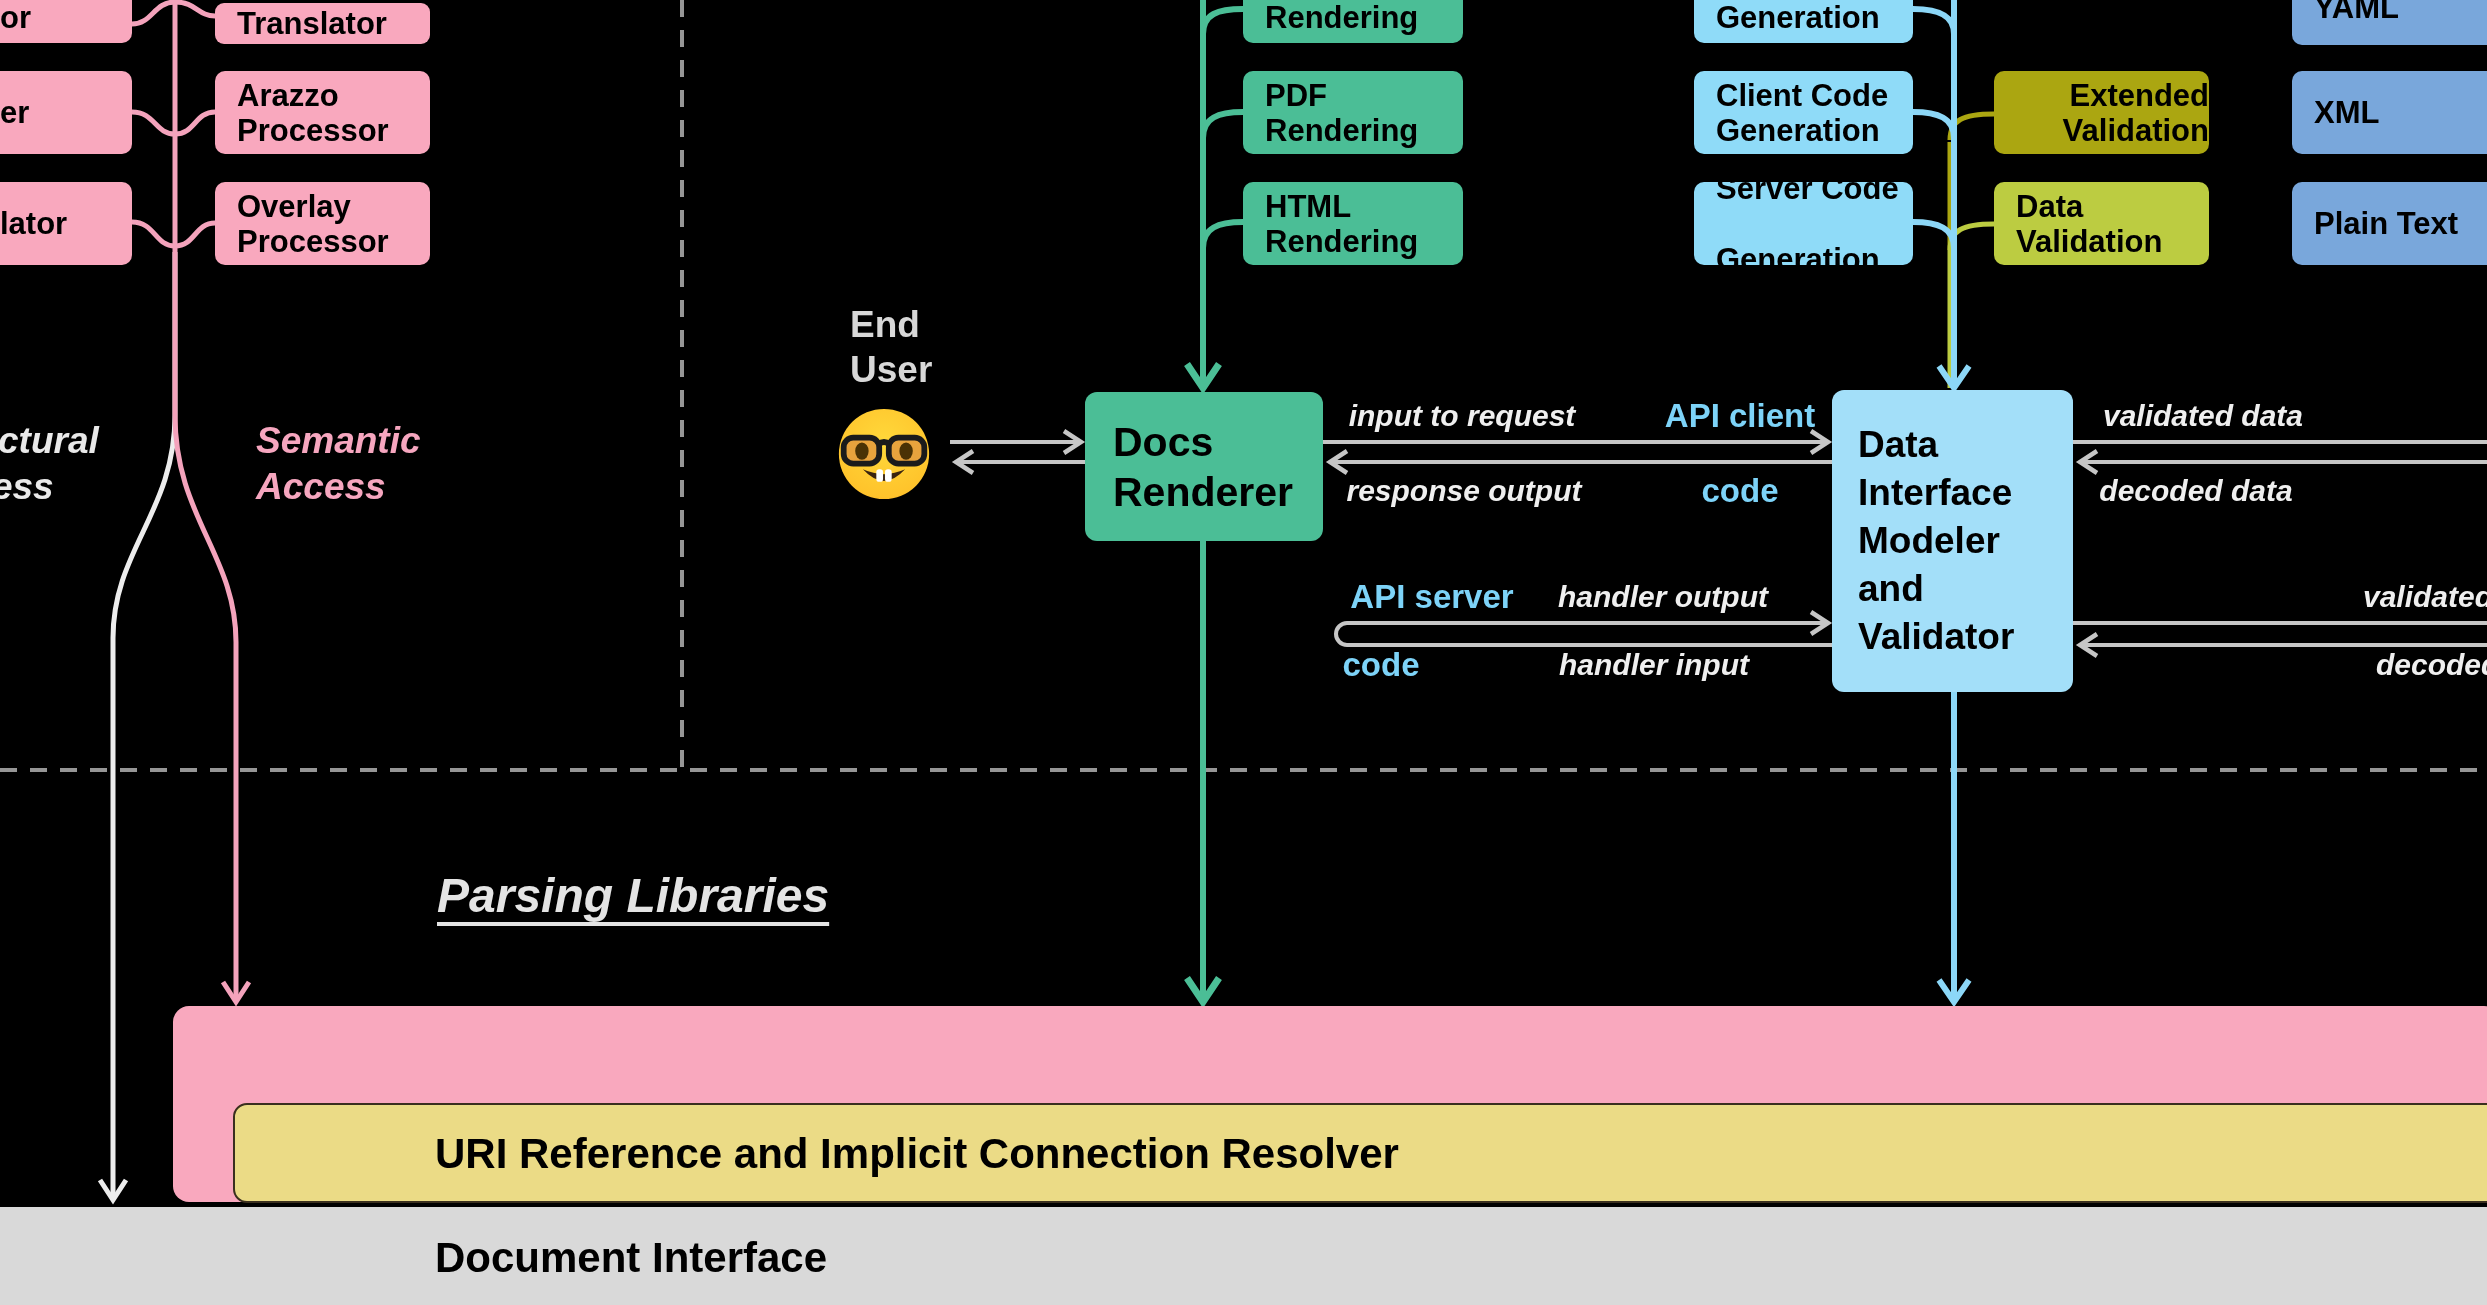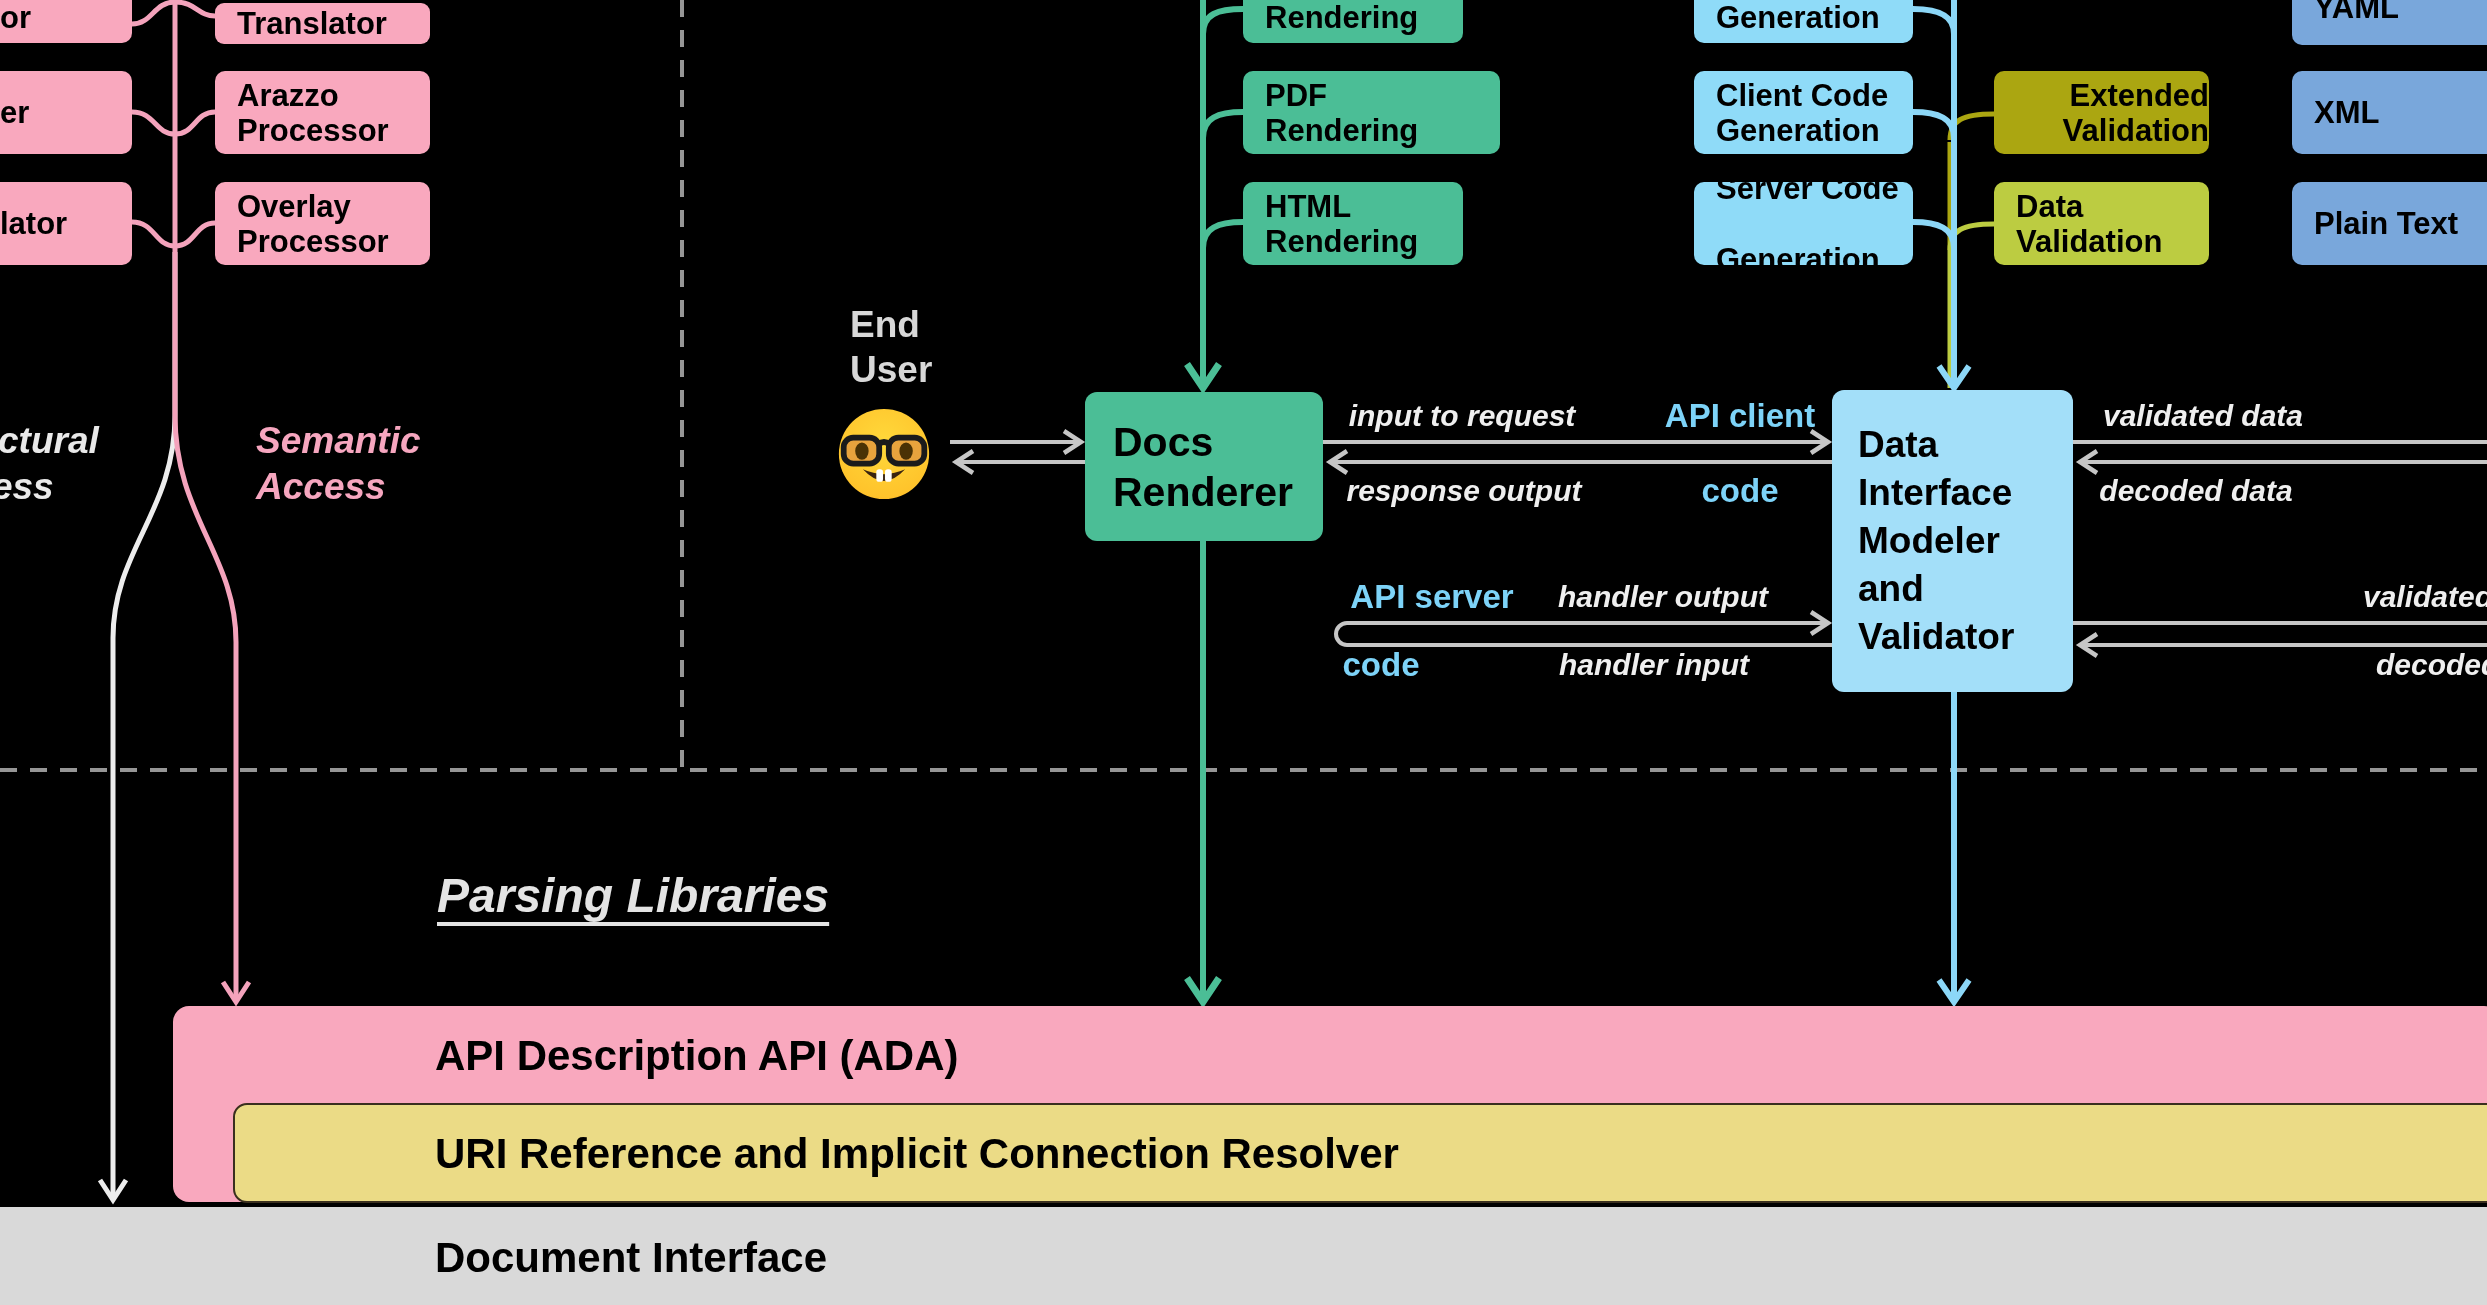--- a/index.html
+++ b/index.html
@@ -128,21 +128,21 @@
     <div>Processor</div>
   </div>
   <div class="box c-pink" style="left:215px;top:182px;width:215px;height:83px;">
     <div>Overlay</div>
     <div>Processor</div>
   </div>
 
   <div class="box c-teal top-cut" style="left:1243px;top:-40px;width:220px;height:83px;">
     <div>Rendering</div>
   </div>
-  <div class="box c-teal" style="left:1243px;top:71px;width:257px;height:83px;">
+  <div class="box c-teal" style="left:1243px;top:71px;width:220px;height:83px;">
     <div>PDF</div>
     <div>Rendering</div>
   </div>
   <div class="box c-teal" style="left:1243px;top:182px;width:220px;height:83px;">
     <div>HTML</div>
     <div>Rendering</div>
   </div>
 
   <div class="box c-blue top-cut" style="left:1694px;top:-40px;width:219px;height:83px;">
     <div>Generation</div>
@@ -232,19 +232,18 @@
   <div class="elabel" style="left:1663px;top:597px;">handler output</div>
   <div class="elabel" style="left:1654px;top:665px;">handler input</div>
   <div class="elabel" style="left:2203px;top:416px;">validated data</div>
   <div class="elabel" style="left:2196px;top:491px;">decoded data</div>
   <div class="elabel clip" style="left:2363px;top:597px;">validated data</div>
   <div class="elabel clip" style="left:2376px;top:665px;">decoded data</div>
 
   <div class="bigbox" style="left:173px;top:1006px;width:2327px;height:196px;border-radius:16px;background:#F9A8BE;"></div>
   <div class="bigbox" style="left:233px;top:1103px;width:2267px;height:100px;border-radius:14px;
               background:#EBDB86;border:2px solid #3A2F1E;"></div>
-  <div class="layerlabel" style="left:435px;top:1056px;">API Description API (ADA)</div>
   <div class="layerlabel" style="left:435px;top:1154px;">URI Reference and Implicit Connection Resolver</div>
 
   <div class="bigbox" style="left:0;top:1207px;width:2487px;height:98px;background:#D9D9D9;"></div>
   <div class="layerlabel" style="left:435px;top:1258px;">Document Interface</div>
 
 </div>
 
 </body></html>

